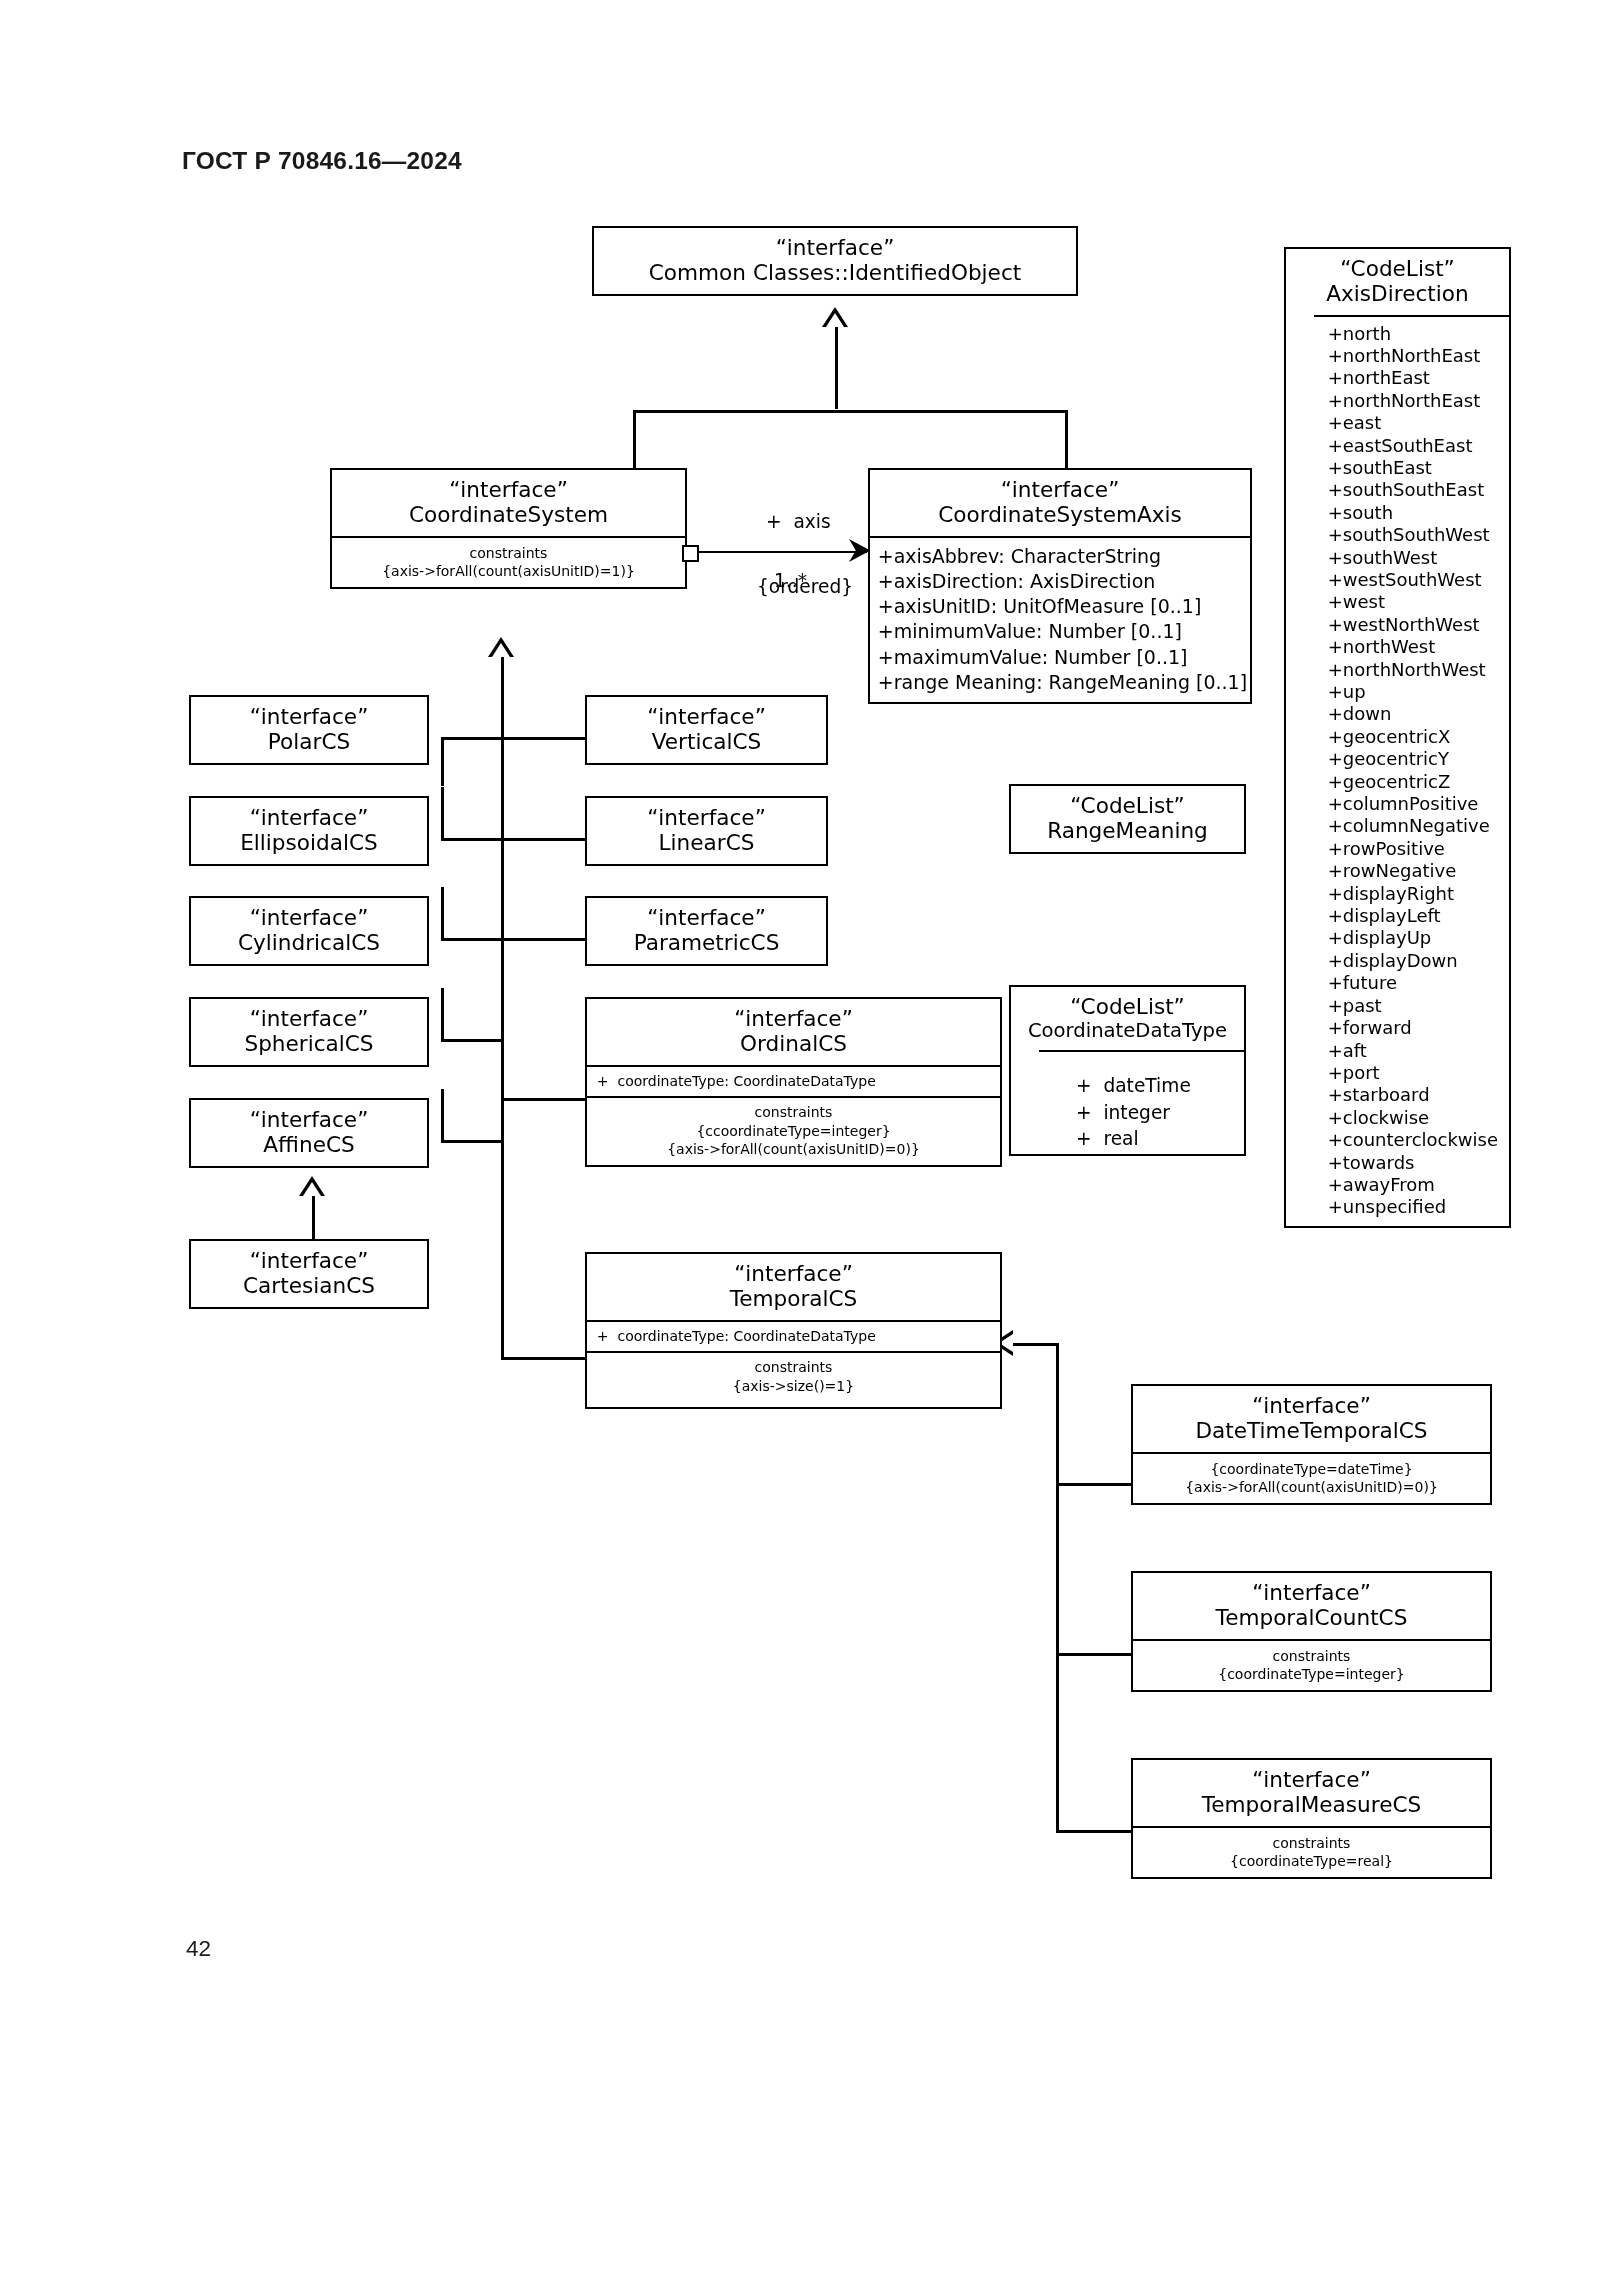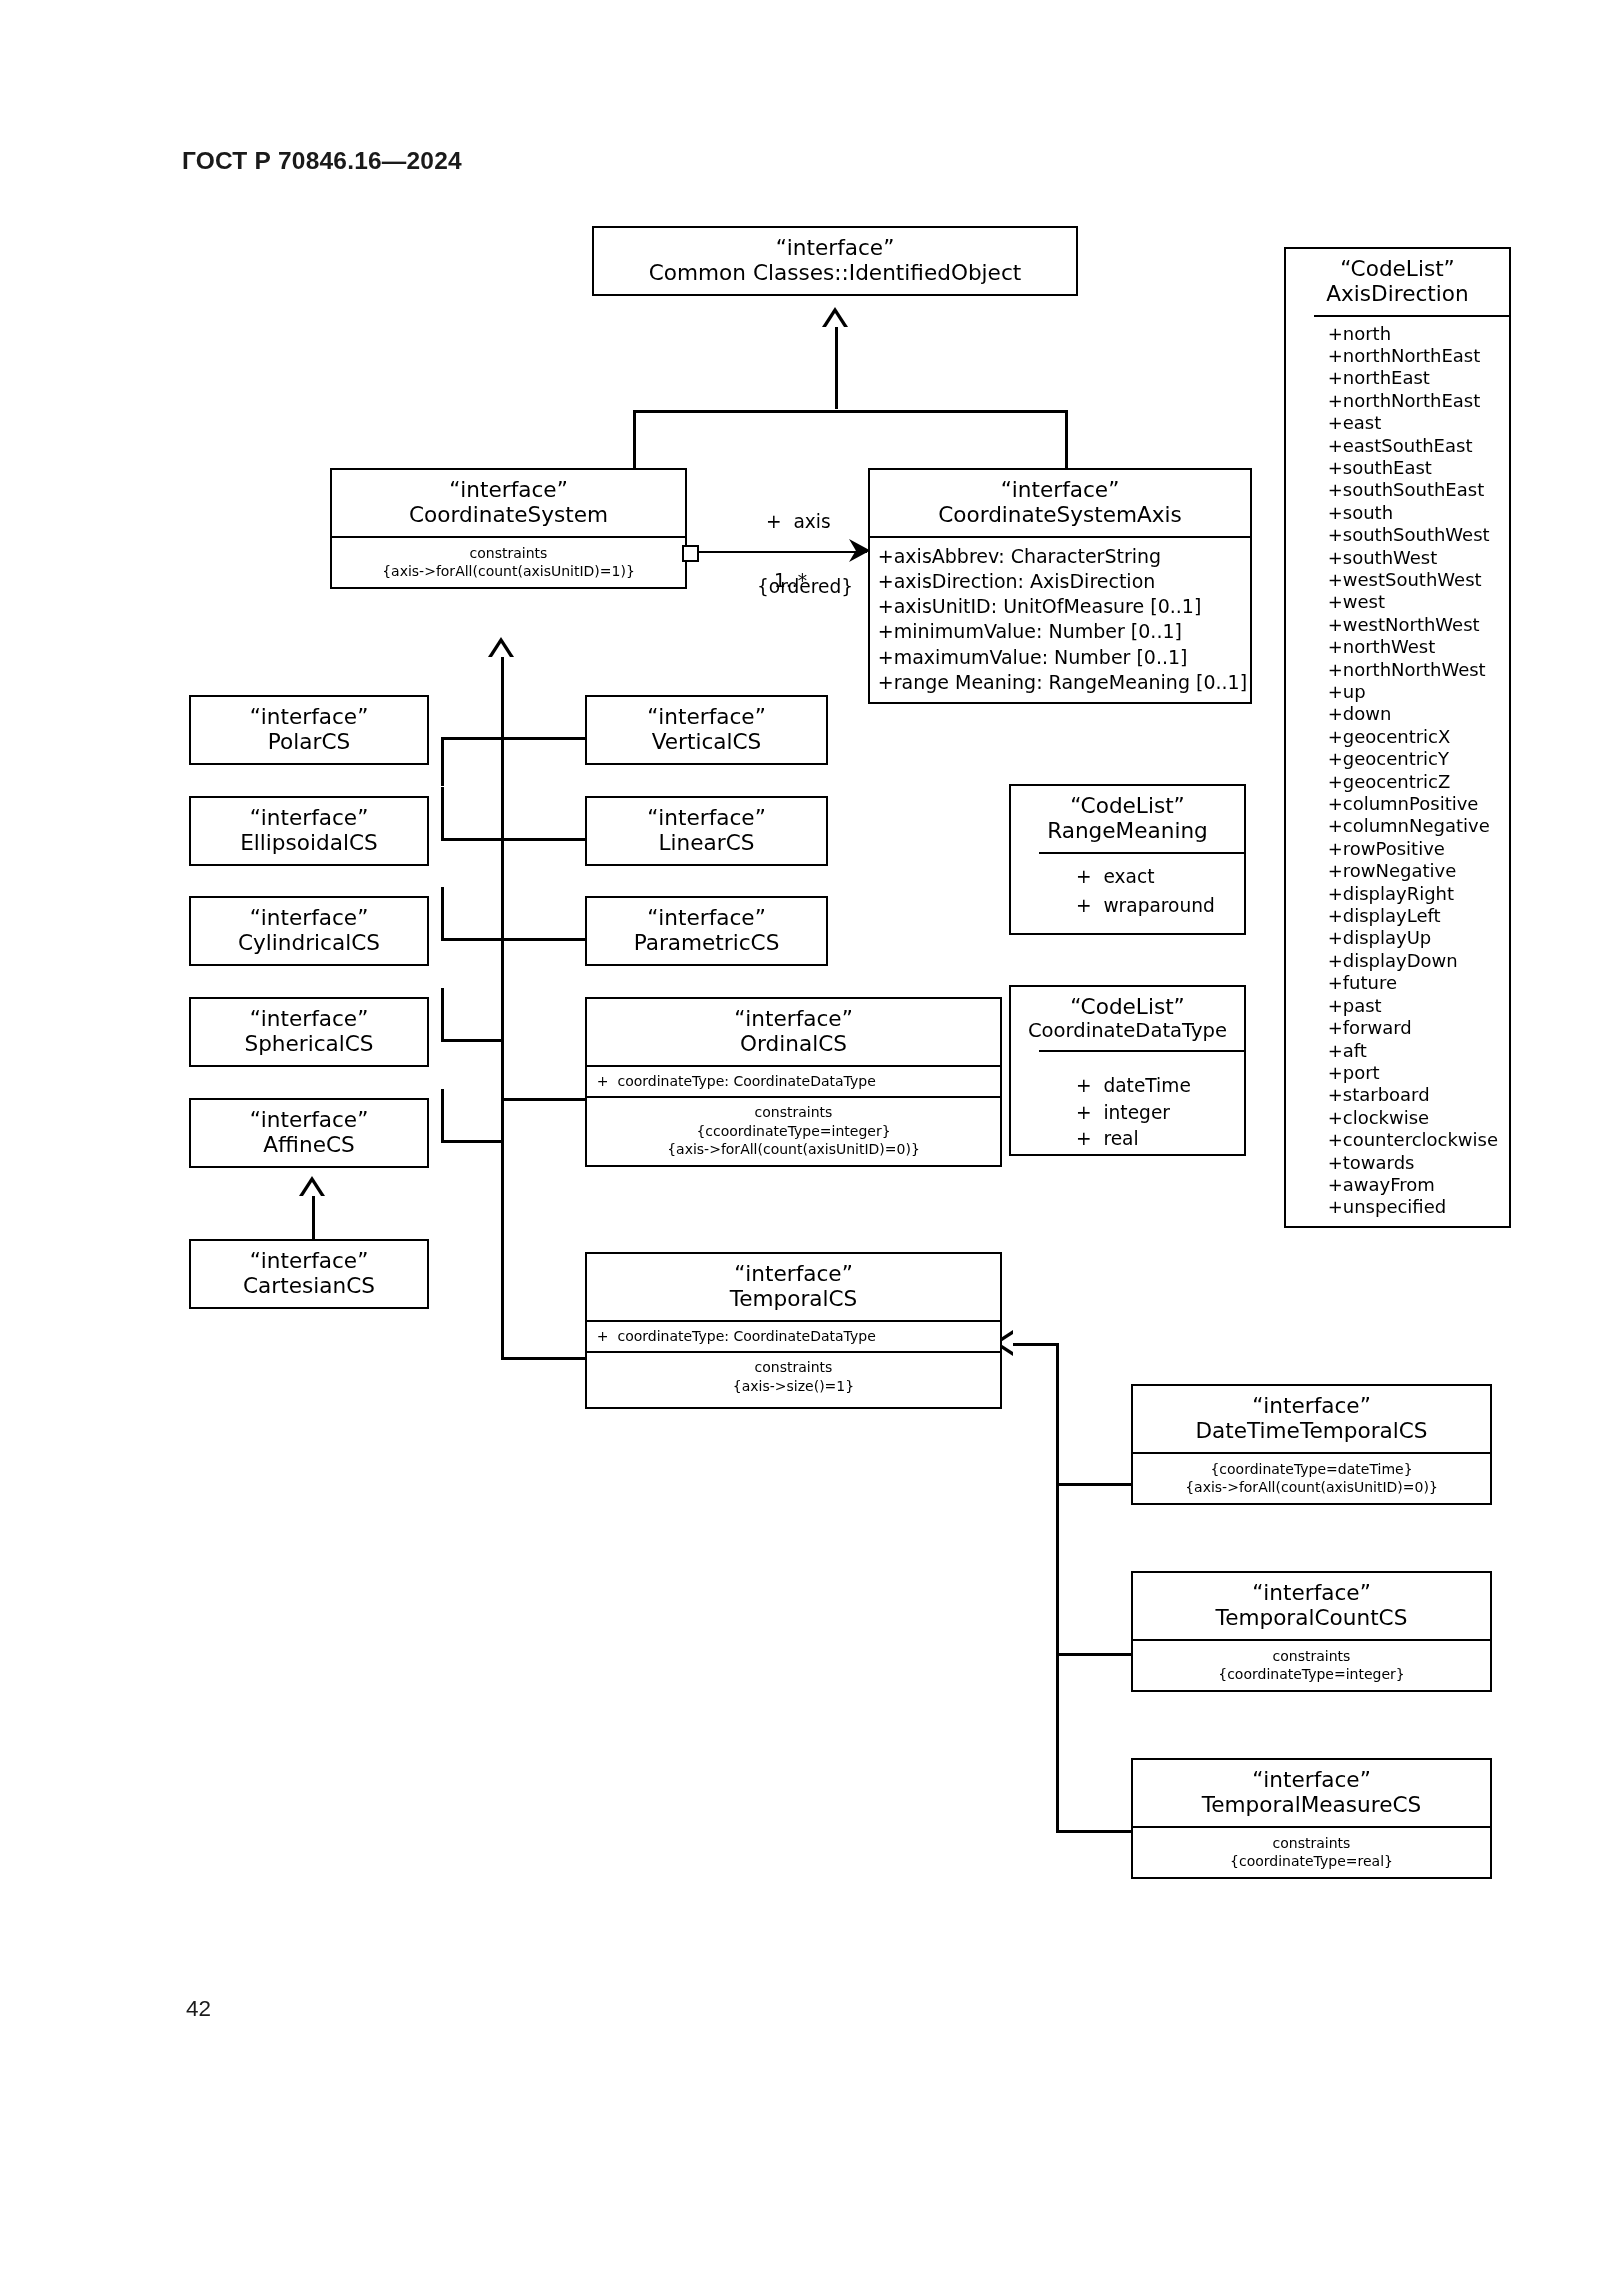--- a/index.html
+++ b/index.html
@@ -30,21 +30,21 @@
     font-family: "Liberation Sans", sans-serif;
     font-weight: bold;
     font-size: 24.5px;
     letter-spacing: 0.2px;
     color: #1a1a1a;
   }
 
   .pageno {
     position: absolute;
     left: 186px;
-    top: 1996px;
+    top: 1936px;
     font-family: "Liberation Sans", sans-serif;
     font-size: 22.5px;
     color: #1a1a1a;
   }
 
   .caption {
     position: absolute;
     left: 0;
     top: 1960px;
     width: 1621px;
@@ -287,24 +287,20 @@
       <span class="ln">+awayFrom</span>
       <span class="ln">+unspecified</span>
     </div>
   </div>
 
   <div class="uml" style="left:1009px; top:784px; width:237px;">
     <div class="head">
       <span class="stereo">“CodeList”</span>
       <span class="nm">RangeMeaning</span>
     </div>
-    <div class="sect left codes" style="padding-left:37px; padding-top:9.8px; padding-bottom:11.8px; line-height:1.55;">
-      <span class="ln">+  exact</span>
-      <span class="ln">+  wraparound</span>
-    </div>
   </div>
 
   <div class="uml" style="left:1009px; top:985px; width:237px;">
     <div class="head">
       <span class="stereo">“CodeList”</span>
       <span class="nm" style="font-size:19.6px;">CoordinateDataType</span>
     </div>
     <div class="sect left codes" style="padding-left:37px; padding-top:21px; padding-bottom:2px; line-height:1.42;">
       <span class="ln">+  dateTime</span>
       <span class="ln">+  integer</span>

